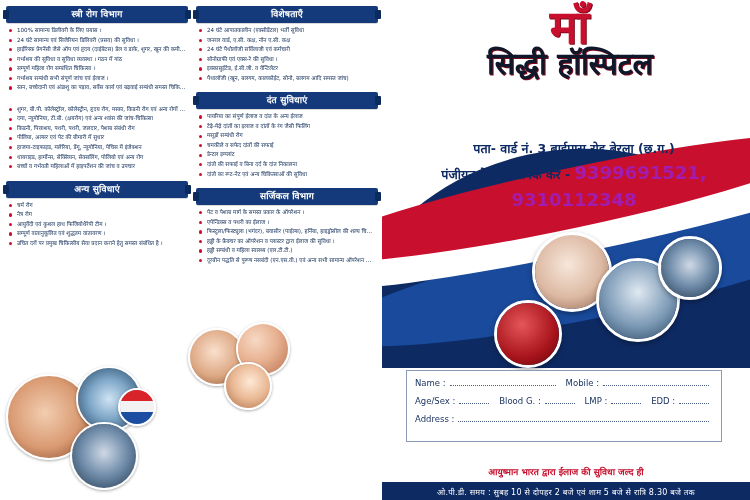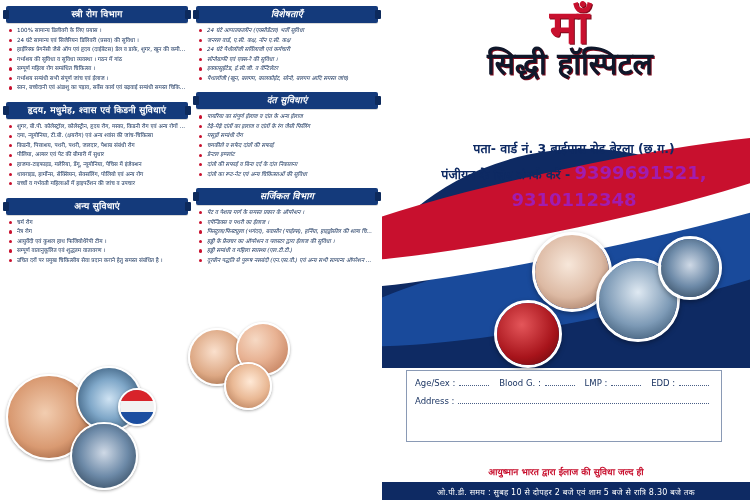--- a/index.html
+++ b/index.html
@@ -16,21 +16,21 @@
   
   .left-panel{
     position:absolute;left:0;top:0;width:382px;height:500px;
     background:#ffffff;
     overflow:hidden;
   }
   .col{
     position:absolute;top:6px;
   }
   .colA{left:6px;width:182px;}
-  .colB{left:196px;width:182px;font-style:italic;}
+  .colB{left:196px;width:182px;}
 
   .sec{margin-bottom:7px;}
   .sec-head{
     position:relative;
     height:17px;
     background:#143a7b;
     border-radius:2px;
     display:flex;align-items:center;justify-content:center;
     box-shadow:0 1px 0 rgba(0,0,0,.15);
   }
@@ -191,23 +191,20 @@
           <div class="li">24 घंटे सामान्य एवं सिजेरियन डिलिवरी (प्रसव) की सुविधा ।</div>
           <div class="li">हाईरिस्क प्रेगनेंसी जैसे ऑप एवं हृदय (दाईबेटस) डेल व डाके, शुगर, खून की कमी, बार-बार गर्भपात, गर्भावस्था में चक्कर, प्रसव की बच्चे का बच्चा व बढ़ना ।</div>
           <div class="li">गर्भाशय की सुविधा व सुविधा व्यवस्था । गठन में गांठ</div>
           <div class="li">सम्पूर्ण महिला रोग सम्बंधित चिकित्सा ।</div>
           <div class="li">गर्भाशय सम्बंधी सभी संपूर्ण जांच एवं ईलाज ।</div>
           <div class="li">स्तन, बच्चेदानी एवं अंडाशु का पड़ाव, सर्वेस कार्य एवं बढ़वाई सम्बंधी समस्त चिकित्साई का जांच एवं ईलाज ।</div>
         </div>
       </div>
 
       <div class="sec">
-        <div class="sec-head">
-          <span>हृदय, मधुमेह, श्वास एवं किडनी सुविधाएं</span>
-        </div>
         <div class="sec-body">
           <div class="li">शुगर, बी.पी. कोलेस्ट्रॉल, कोलेस्ट्रीन, हृदय रोग, मस्का, किडनी रोग एवं अन्य रोगों की सुविधा ।</div>
           <div class="li">दमा, न्यूमोनिया, टी.बी. (क्षयरोग) एवं अन्य श्वांस की जांच-चिकित्सा</div>
           <div class="li">किडनी, पित्ताशय, पथरी, पथरी, जलदार, पेशाब संबंधी रोग</div>
           <div class="li">पीलिया, अल्सर एवं पेट की बीमारी में सुधार</div>
           <div class="li">हाजमा-टाइफाइड, मलेरिया, डेंगू, न्यूमोनिया, पेचिस में इंजेक्शन</div>
           <div class="li">थायराइड, हार्मोन्स, सेक्सियन, सेक्सलिंग, पोलियो एवं अन्य रोग</div>
           <div class="li">बच्चों व गर्भवती महिलाओं में हाइपर्टेंशन की जांच व उपचार</div>
         </div>
       </div>
@@ -333,20 +330,26 @@
       </div>
     <div class="rph" style="left:276px;top:236px;width:58px;height:58px;">
         <i class="img-ultra" style="display:block;width:100%;height:100%;"></i>
       </div>
     <div class="rph" style="left:112px;top:300px;width:62px;height:62px;">
         <i class="img-heart" style="display:block;width:100%;height:100%;"></i>
       </div>
 
     <div class="formbox">
       <div class="frow">
+        <span class="fl">Name :</span>
+        <span class="dots"></span>
+        <span class="fl2">Mobile :</span>
+        <span class="dots"></span>
+      </div>
+      <div class="frow">
         <span class="fl">Age/Sex :</span>
         <span class="dots"></span>
         <span class="fl2">Blood G. :</span>
         <span class="dots"></span>
         <span class="fl2">LMP :</span>
         <span class="dots"></span>
         <span class="fl2">EDD :</span>
         <span class="dots"></span>
       </div>
       <div class="frow">

